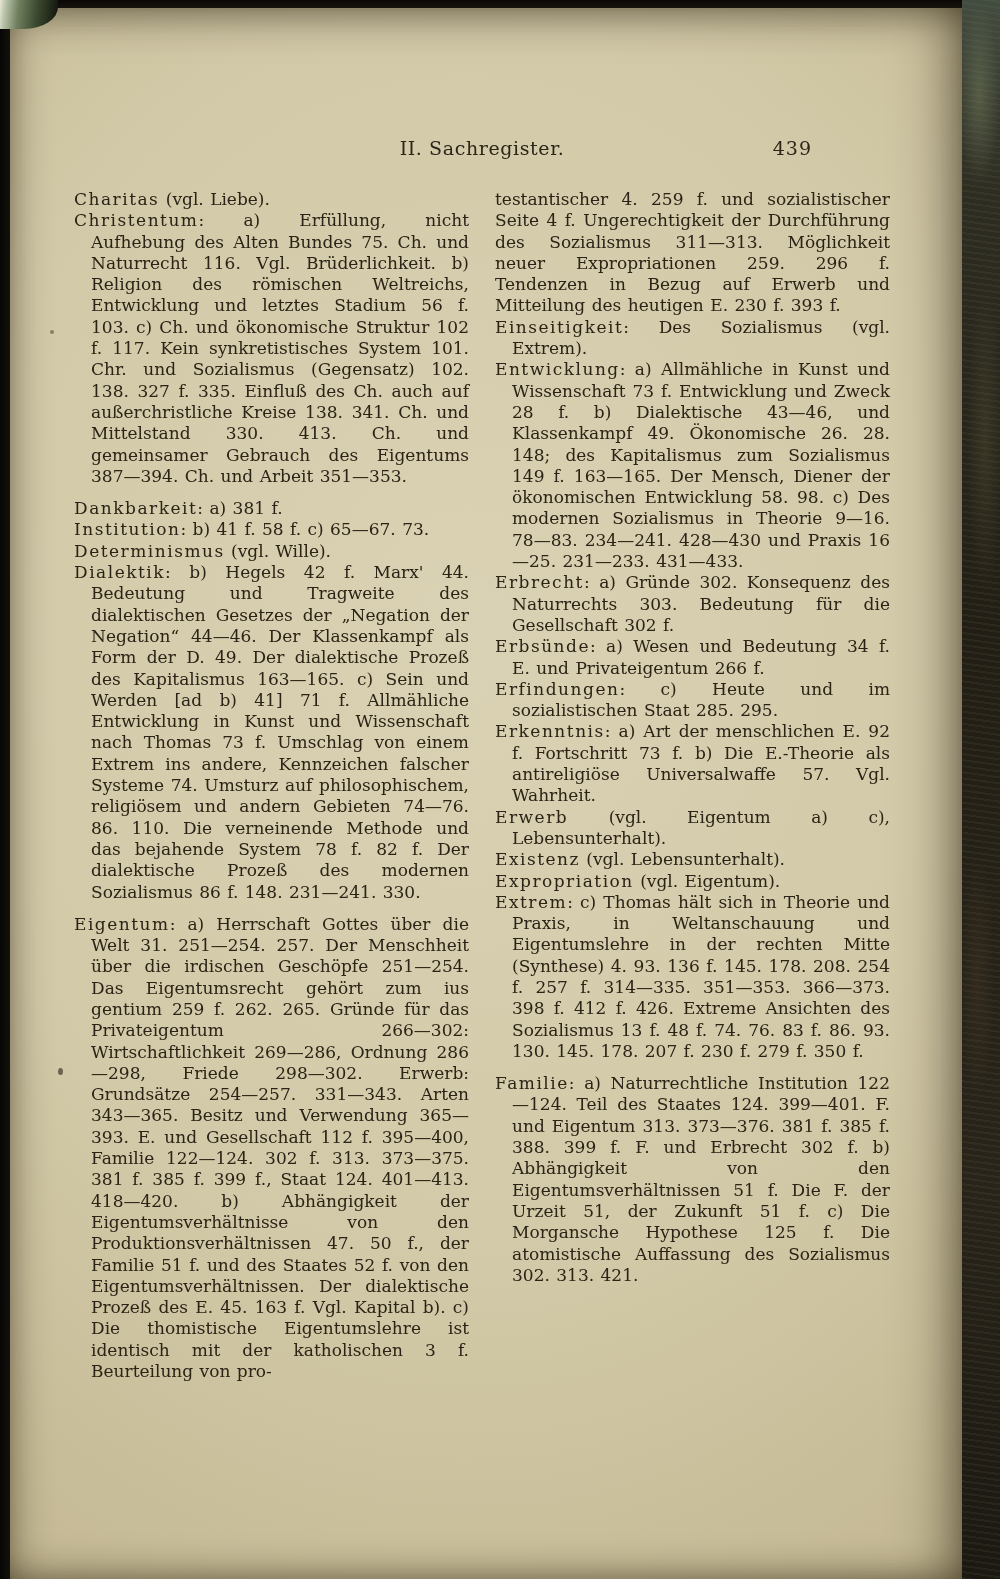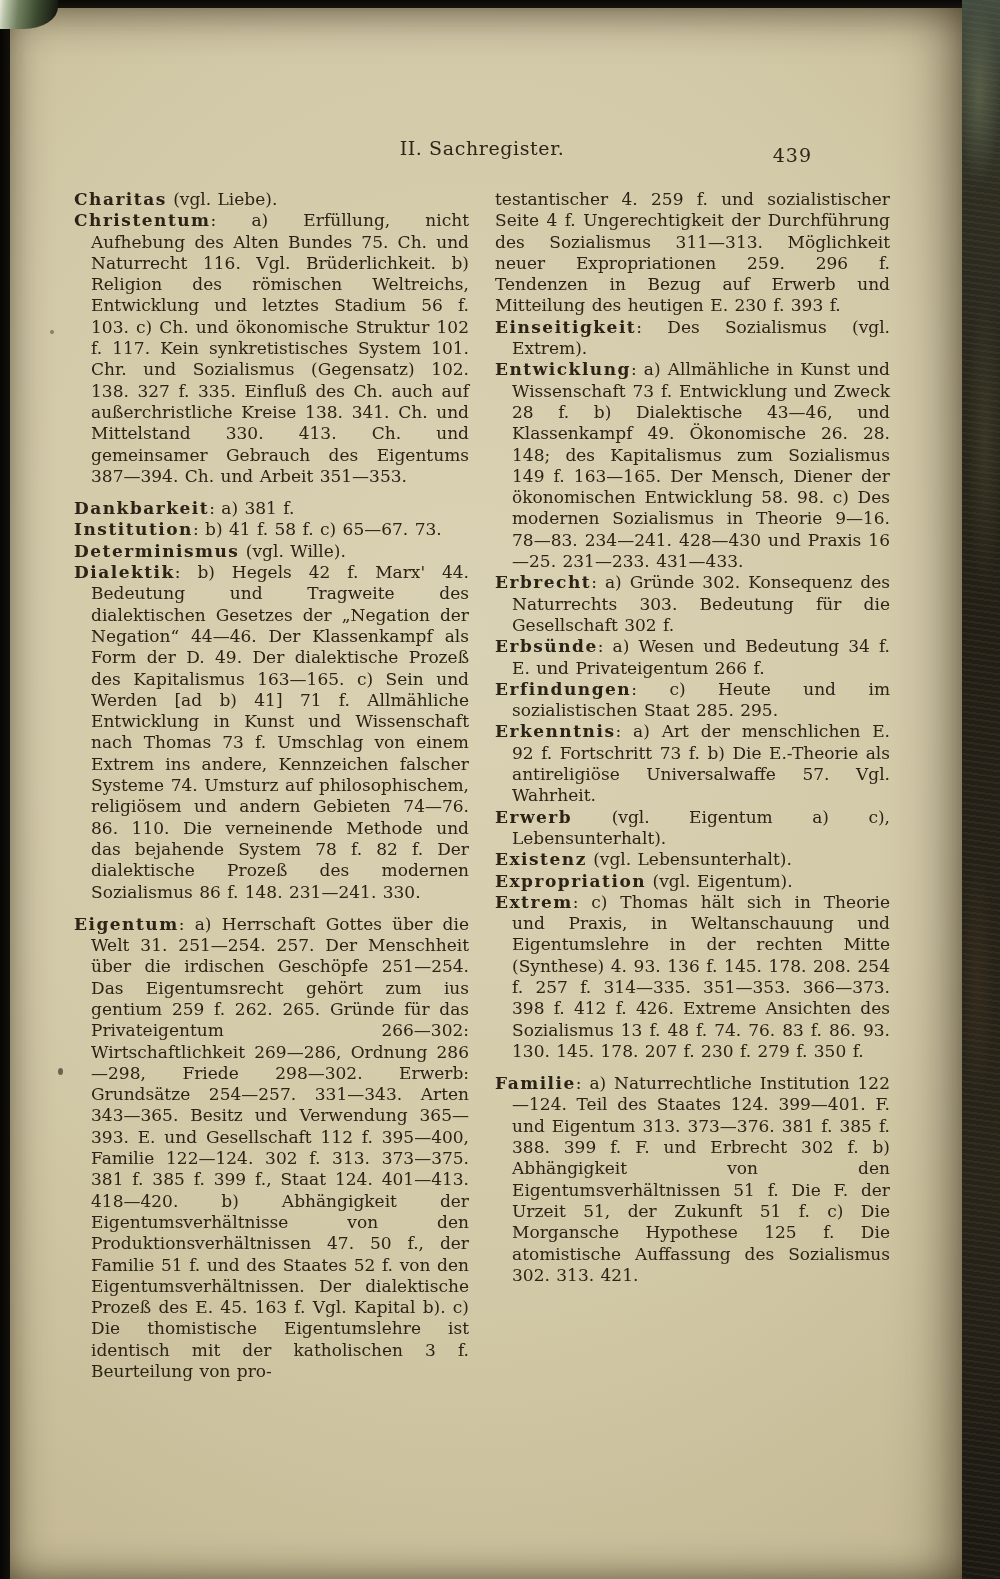--- a/index.html
+++ b/index.html
@@ -52,21 +52,21 @@
       #e9e7da 0%, #bac5a9 9%, #6f7f5e 32%, #3c4a30 62%, #15180f 96%);
   }
   .page-header {
     position: absolute;
     top: 129px; left: 64px; width: 816px;
     text-align: center;
     font-size: 19px;
     color: #2c2518;
   }
   .running-title { letter-spacing: .6px; }
-  .folio { position: absolute; right: 78px; top: 7px; letter-spacing: 1px; }
+  .folio { position: absolute; right: 78px; top: 0; letter-spacing: 1px; }
   .columns {
     position: absolute;
     top: 181px; left: 64px; width: 816px;
     display: flex;
     gap: 26px;
   }
   .col { width: 395px; }
   .entry {
     margin: 0;
     padding-left: 17px;
@@ -74,21 +74,21 @@
     text-align: justify;
     font-size: 17px;
     line-height: 21.3px;
     word-spacing: 1px;
     color: #2b2316;
     hyphens: auto;
     -webkit-hyphens: auto;
   }
   .entry.cont { padding-left: 0; text-indent: 0; }
   .entry.gap { margin-top: 11px; }
-  .term { font-weight: bold; letter-spacing: 1.5px; }
+  .term { font-weight: normal; letter-spacing: 1.5px; }
   .speck {
     position: absolute;
     background: #4a4232;
     border-radius: 50%;
     z-index: 2;
   }
   .speck1 { left: 48px; top: 1060px; width: 5px; height: 7px; opacity: .75; }
   .speck2 { left: 40px; top: 322px; width: 4px; height: 4px; opacity: .55; }
 </style>
 </head>

